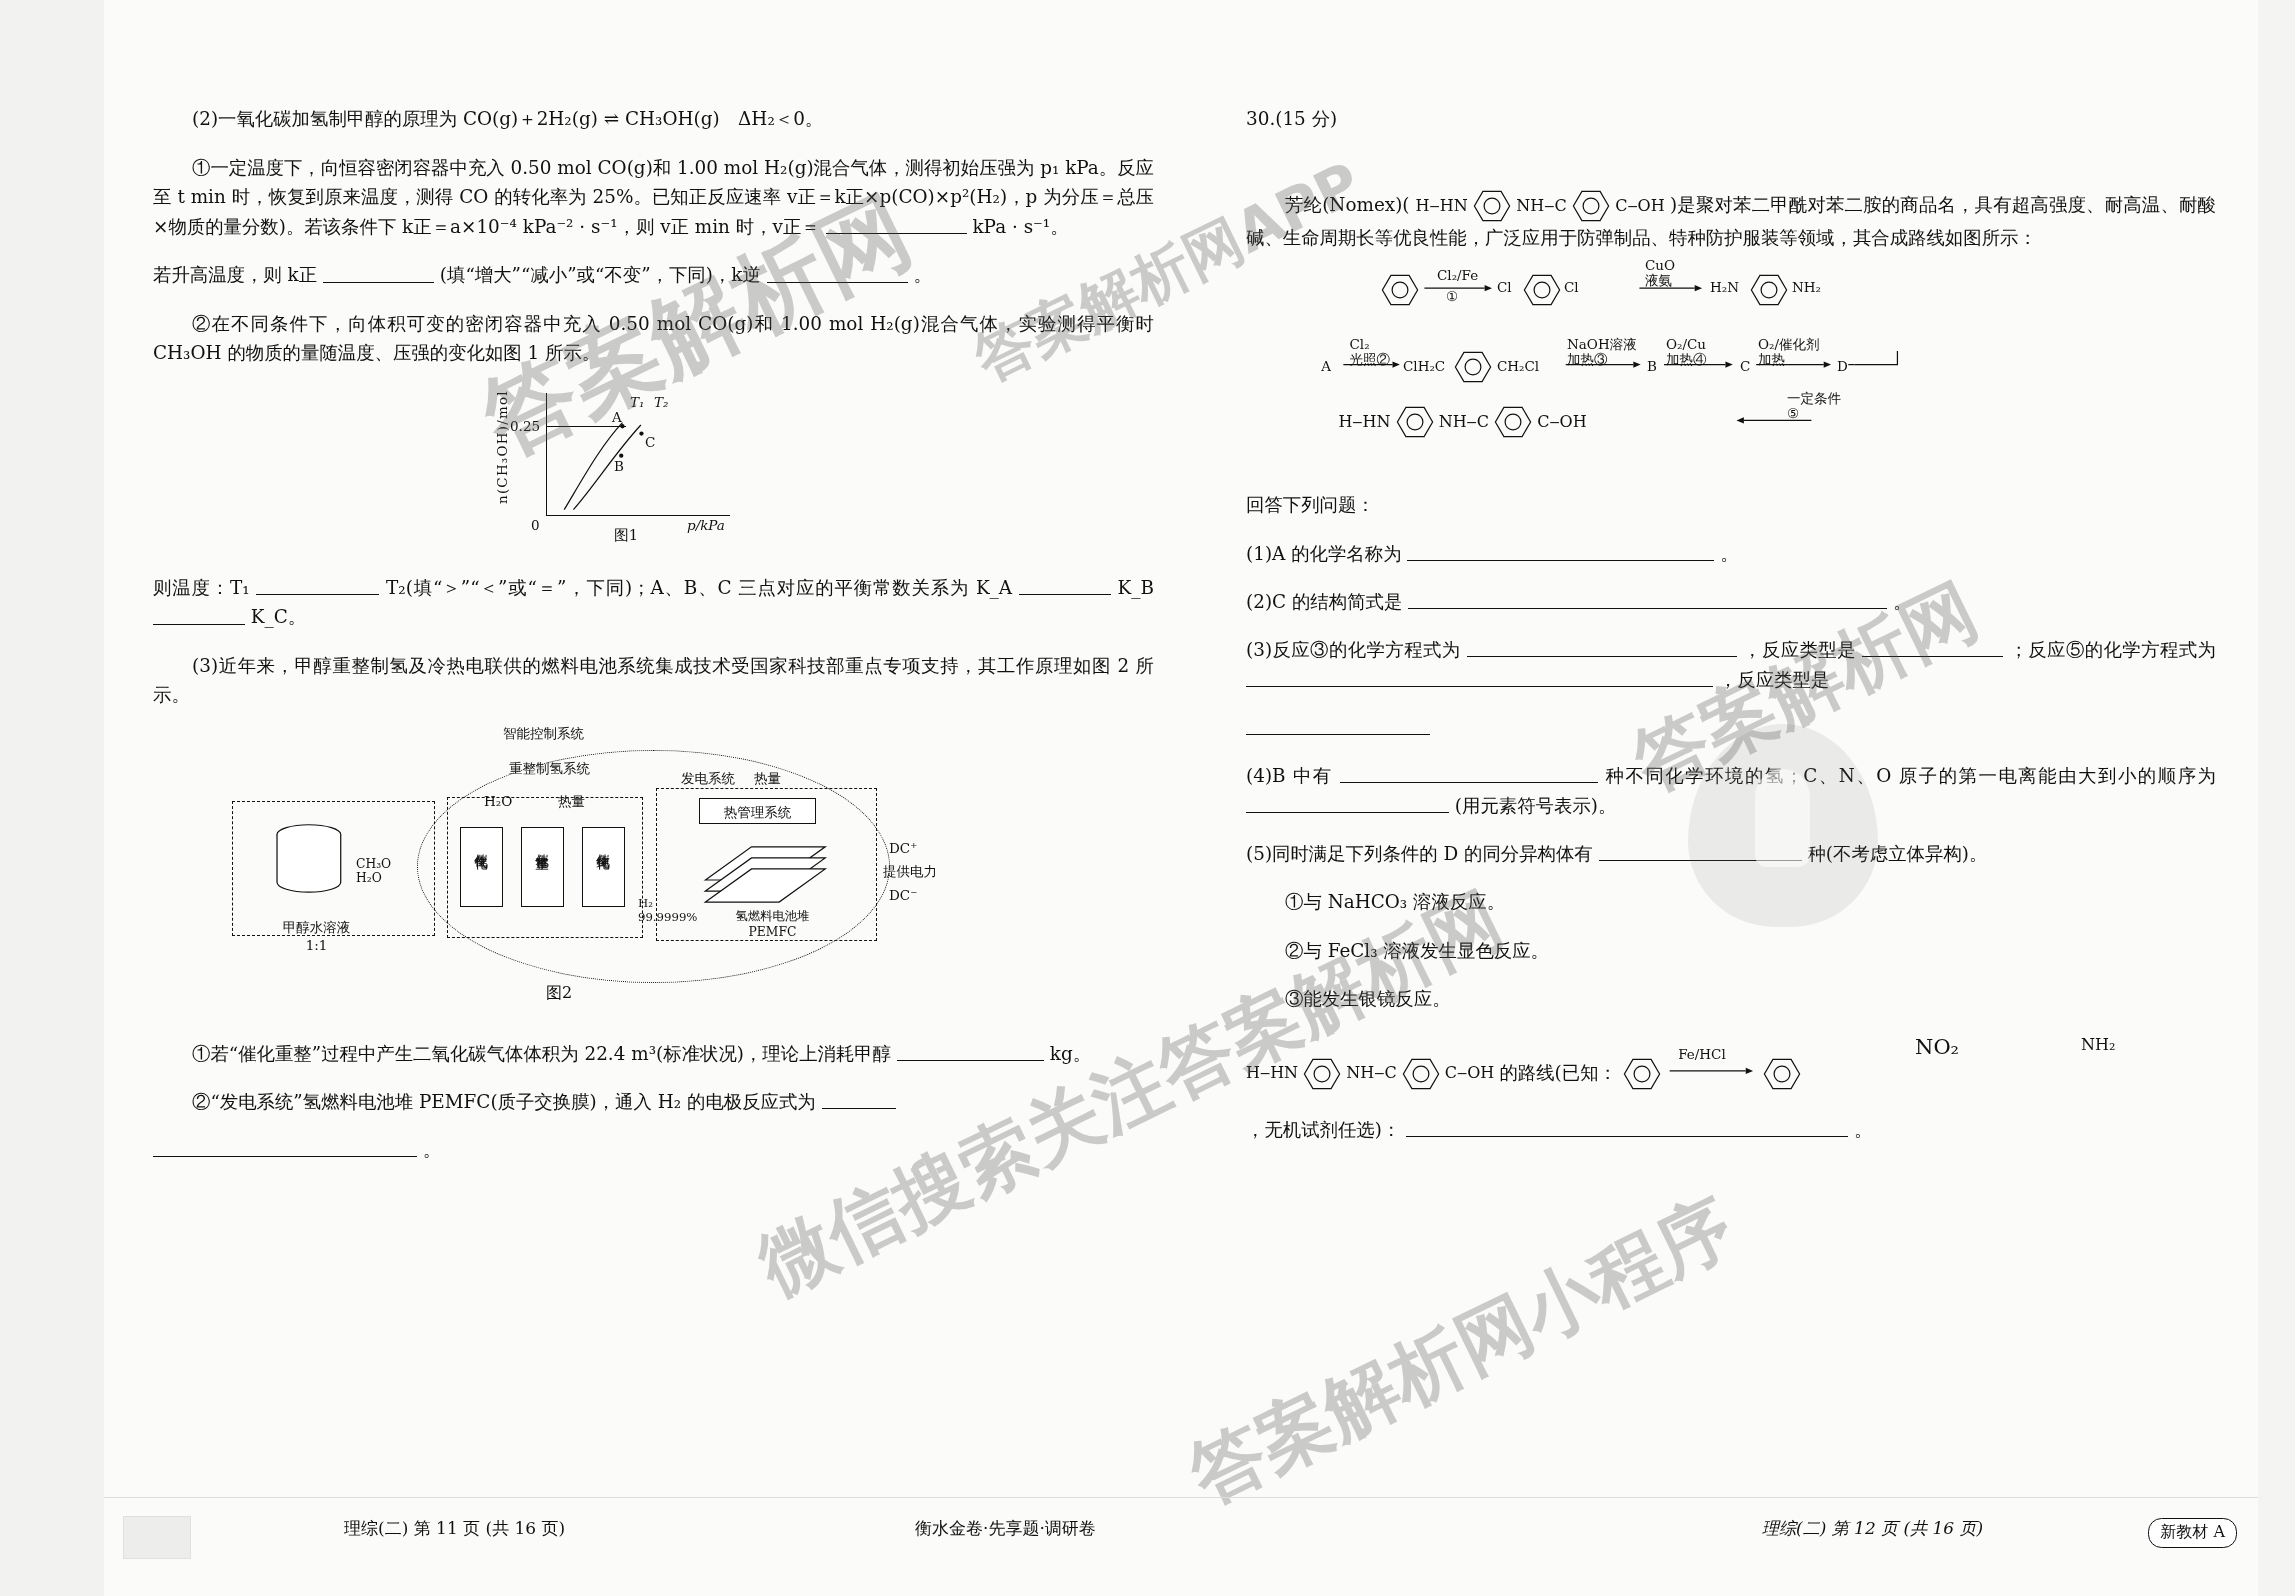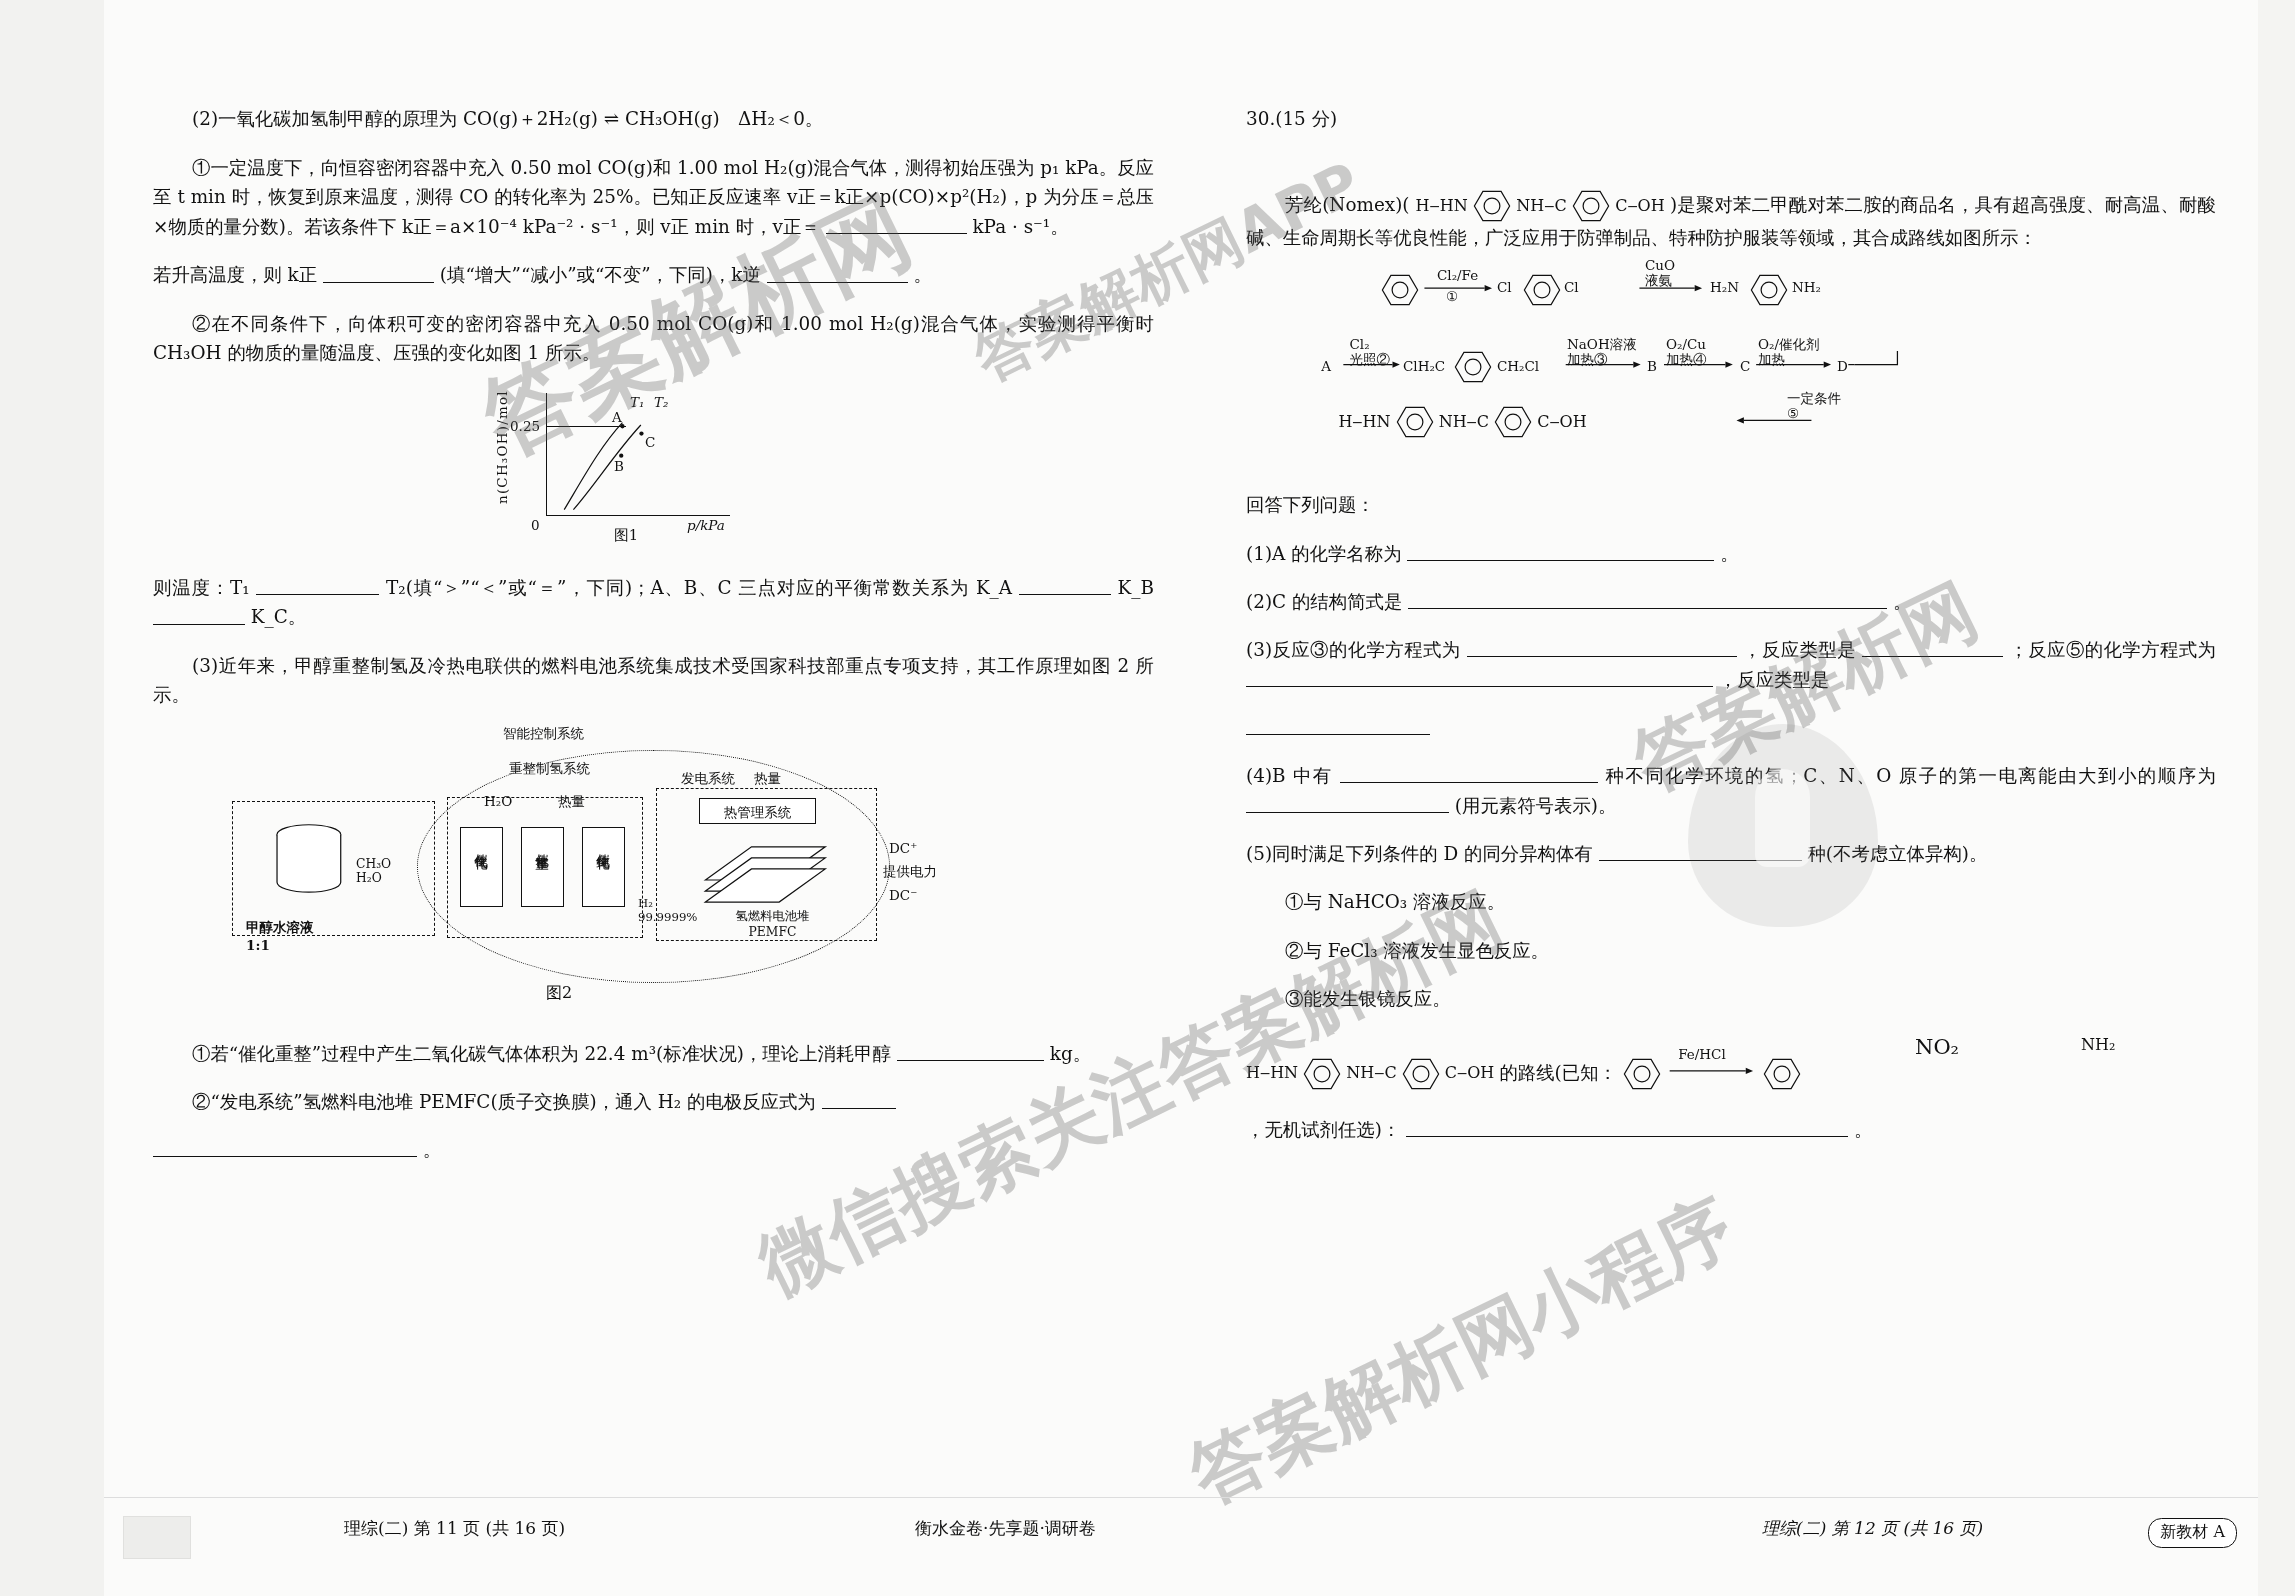--- a/index.html
+++ b/index.html
@@ -152,21 +152,21 @@
       <div class="lbl" style="left:467px;top:41px;">发电系统</div>
 
       <div class="dash" style="left:18.4px;top:72px;width:203px;height:135px;"></div>
       <div class="dash" style="left:233px;top:68px;width:196px;height:141px;"></div>
       <div class="dash" style="left:442px;top:59px;width:221px;height:153px;"></div>
 
       <svg width="98" height="92" style="position:absolute;left:52px;top:92px;" viewBox="0 0 160 150">
         <ellipse cx="70" cy="22" rx="52" ry="16" fill="#fff" stroke="#111" stroke-width="2"></ellipse>
         <path d="M18,22 L18,100 A52,16 0 0 0 122,100 L122,22" fill="#fff" stroke="#111" stroke-width="2"></path>
       </svg>
-      <div class="lbl" style="left:32px;top:190px;text-align:left;width:141px;white-space:pre-line;font-weight:bold;">甲醇水溶液
+      <div class="lbl" style="left:32px;top:190px;text-align:center;width:141px;white-space:pre-line;">甲醇水溶液
 1:1</div>
       <div class="lbl" style="left:142px;top:128px;white-space:pre-line;font-size:12.3px;">CH₃O
 H₂O</div>
 
       <div class="box" style="left:246px;top:98px;width:43px;height:80px;padding-top:7.4px;line-height:1.2;">
         <span class="lblv" style="position:static;display:inline-block;">催化气化</span>
       </div>
       <div class="box" style="left:307px;top:98px;width:43px;height:80px;padding-top:7.4px;">
         <span class="lblv" style="position:static;display:inline-block;">催化重整</span>
       </div>

